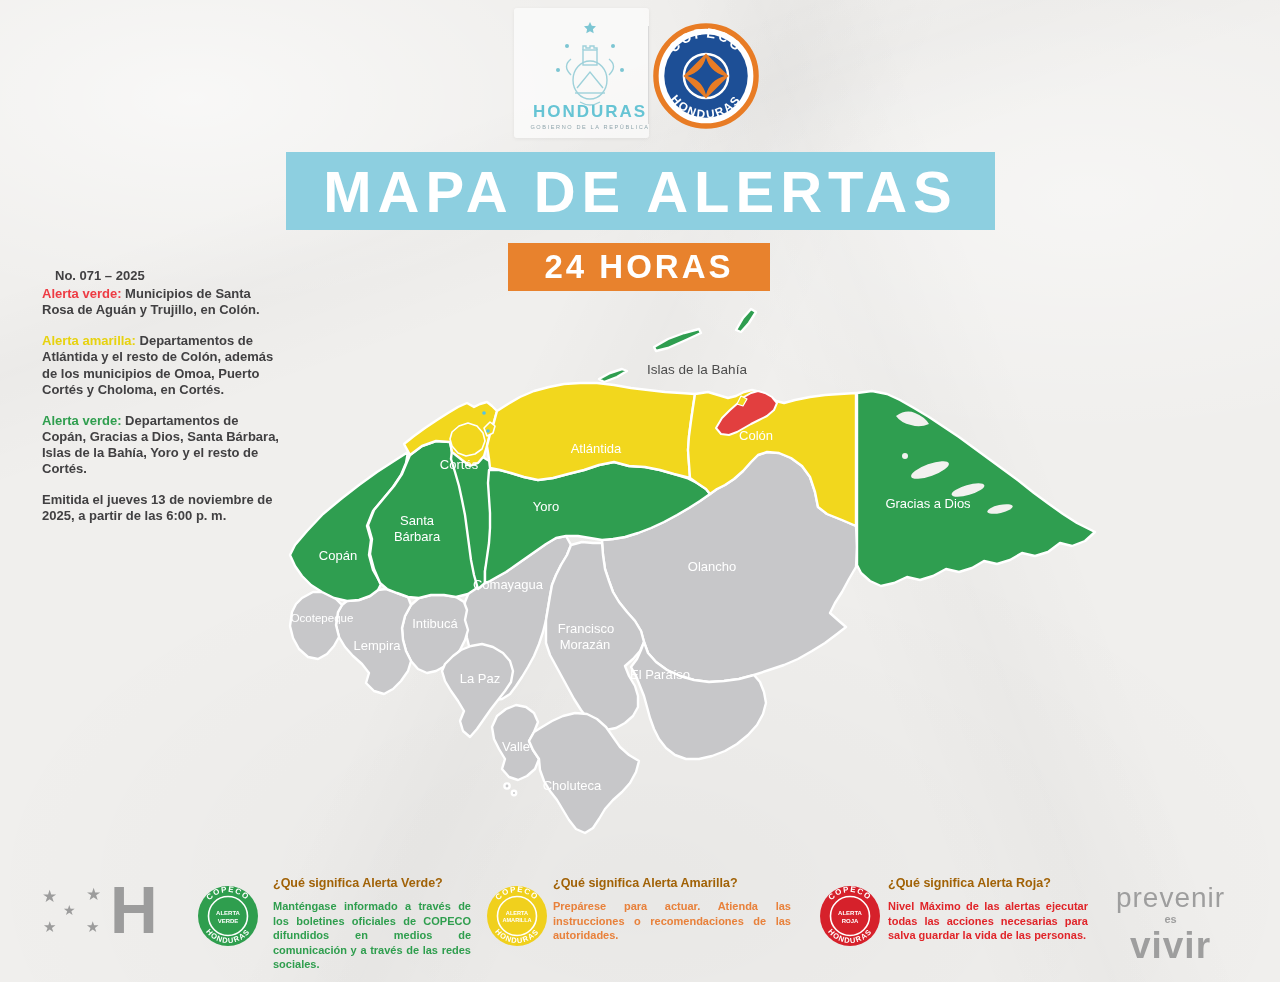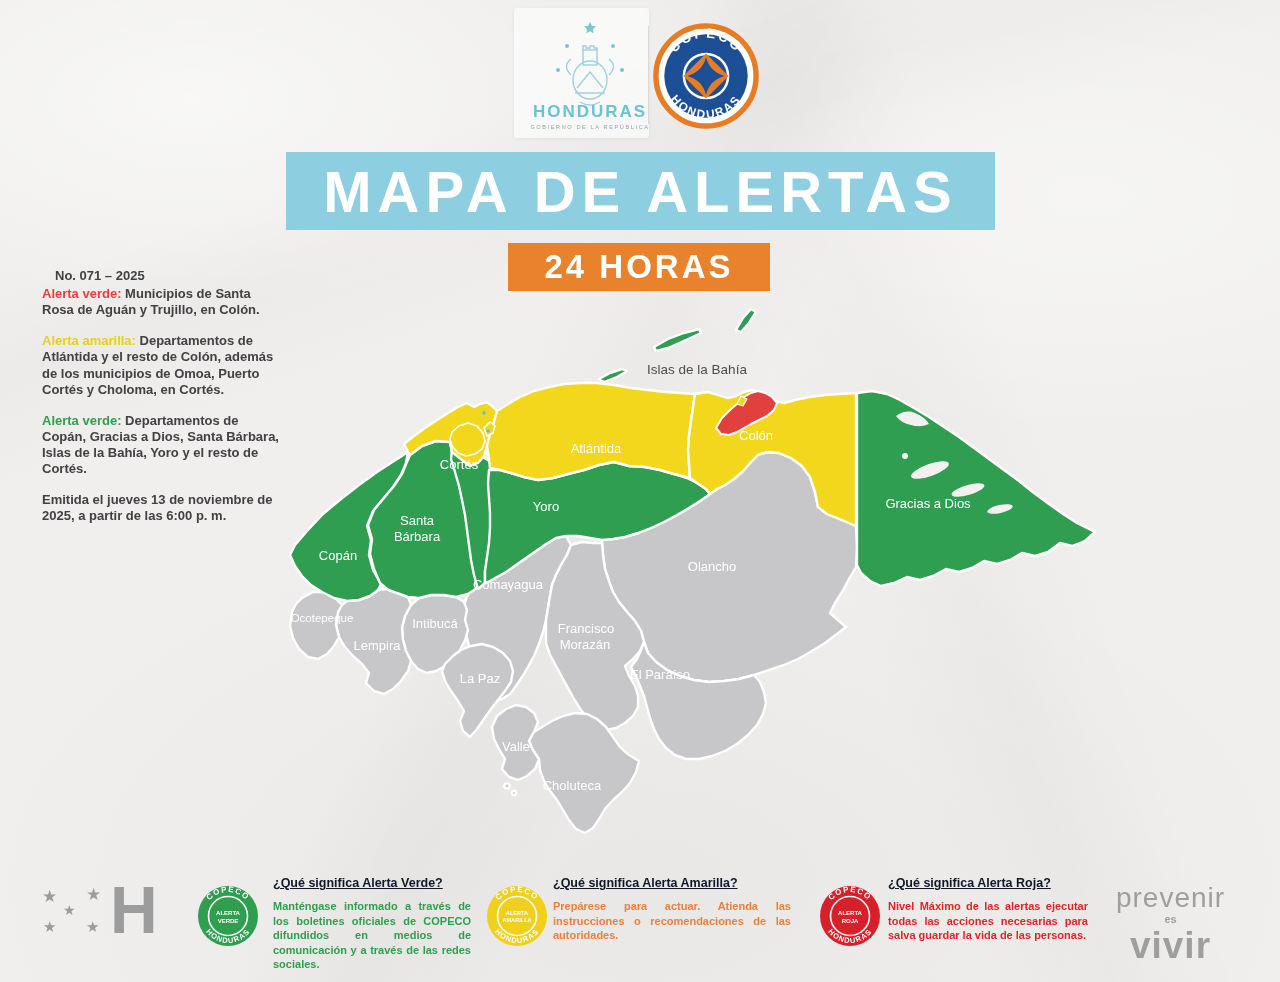--- a/index.html
+++ b/index.html
@@ -46,21 +46,21 @@
   .rr{fill:#e23f3f;stroke:#fff;stroke-width:2;}
   .rn{fill:#c7c7c9;stroke:#fff;stroke-width:2.4;}
   .lake{fill:#f2f1ef;stroke:none;}
   .map-label{fill:#ffffff;font-size:13px;font-family:"Liberation Sans",sans-serif;text-anchor:middle;}
   .map-label-dark{fill:#4c4c4c;font-size:13.5px;font-family:"Liberation Sans",sans-serif;text-anchor:middle;}
   
   .footer-stars{left:34px;top:880px;width:130px;height:70px;color:#9c9c9c;}
   .star{position:absolute;color:#9c9c9c;}
   .h-letter{position:absolute;left:76px;top:-8px;font-size:66px;font-weight:700;color:#9c9c9c;}
   .legend-text{position:absolute;top:876px;}
-  .legend-title{font-size:12.5px;font-weight:700;color:#0f172a;margin:0 0 9px 0;text-decoration:underline;}
+  .legend-title{font-size:12.5px;font-weight:700;color:#a16207;margin:0 0 9px 0;}
   .legend-body{font-size:11px;font-weight:700;line-height:1.32;text-align:justify;margin:0;}
   .badge{position:absolute;top:884px;width:64px;height:64px;}
   .slogan{left:1098px;top:884px;width:145px;text-align:center;color:#9e9e9e;line-height:1;}
   .slogan .l1{font-size:28px;letter-spacing:1px;}
   .slogan .l2{font-size:11px;font-weight:700;margin:2px 0;}
   .slogan .l3{font-size:37px;font-weight:700;letter-spacing:1px;}
   .badge text{font-family:"Liberation Sans",sans-serif;}
 </style>
 </head>
 <body>

